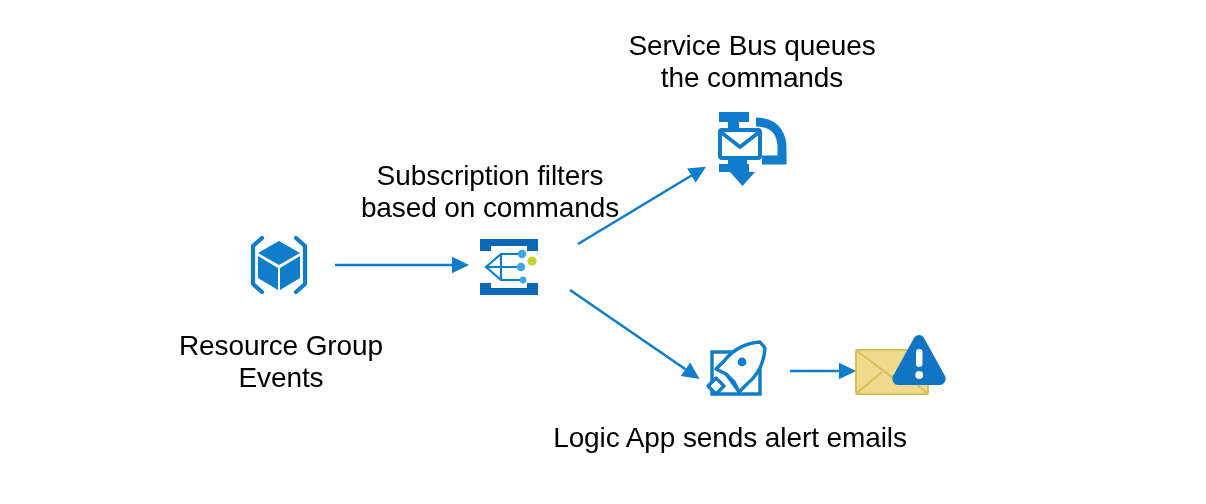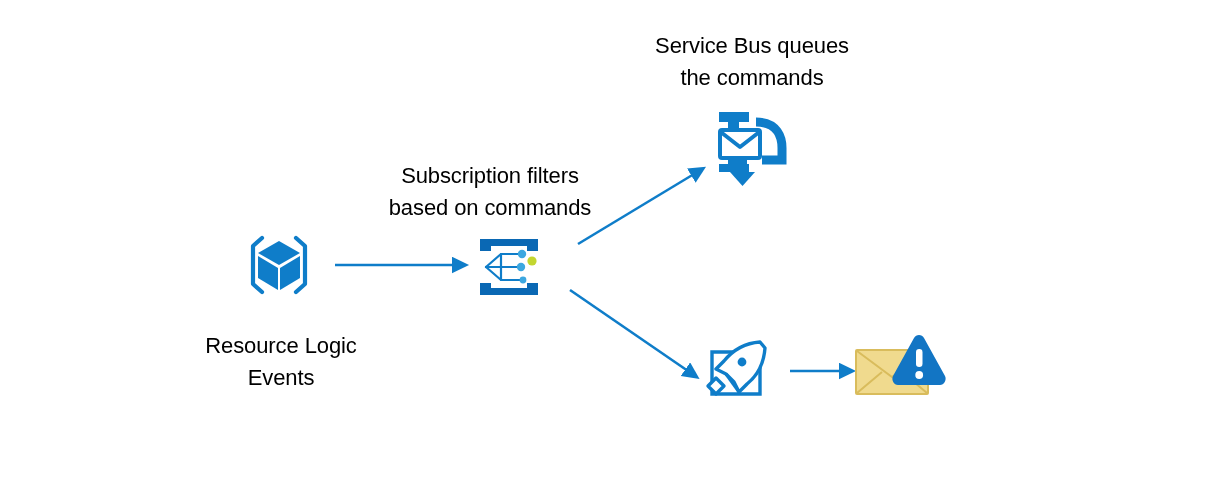--- a/index.html
+++ b/index.html
@@ -18,21 +18,21 @@
   #diagram-root {
     position: absolute;
     left: 0;
     top: 0;
     width: 1206px;
     height: 504px;
   }
   .node-label {
     position: absolute;
     text-align: center;
-    font-size: 22px;
+    font-size: 28px;
     line-height: 32px;
     color: #000000;
     font-weight: 400;
     letter-spacing: -0.1px;
     white-space: pre-line;
   }
   #label-service-bus {
     left: 576px;
     top: 30px;
     width: 352px;
@@ -179,17 +179,18 @@
       <circle cx="67.2" cy="43" r="3.9" fill="#ffffff"></circle>
     </svg>
   </div>
 
   <div class="node-label" id="label-service-bus">Service Bus queues
 the commands</div>
 
   <div class="node-label" id="label-subscription-filters">Subscription filters
 based on commands</div>
 
-  <div class="node-label" id="label-resource-group">Resource Logic
+  <div class="node-label" id="label-resource-group">Resource Group
 Events</div>
 
+  <div class="node-label" id="label-logic-app">Logic App sends alert emails</div>
 
 </div>
 
 </body></html>

